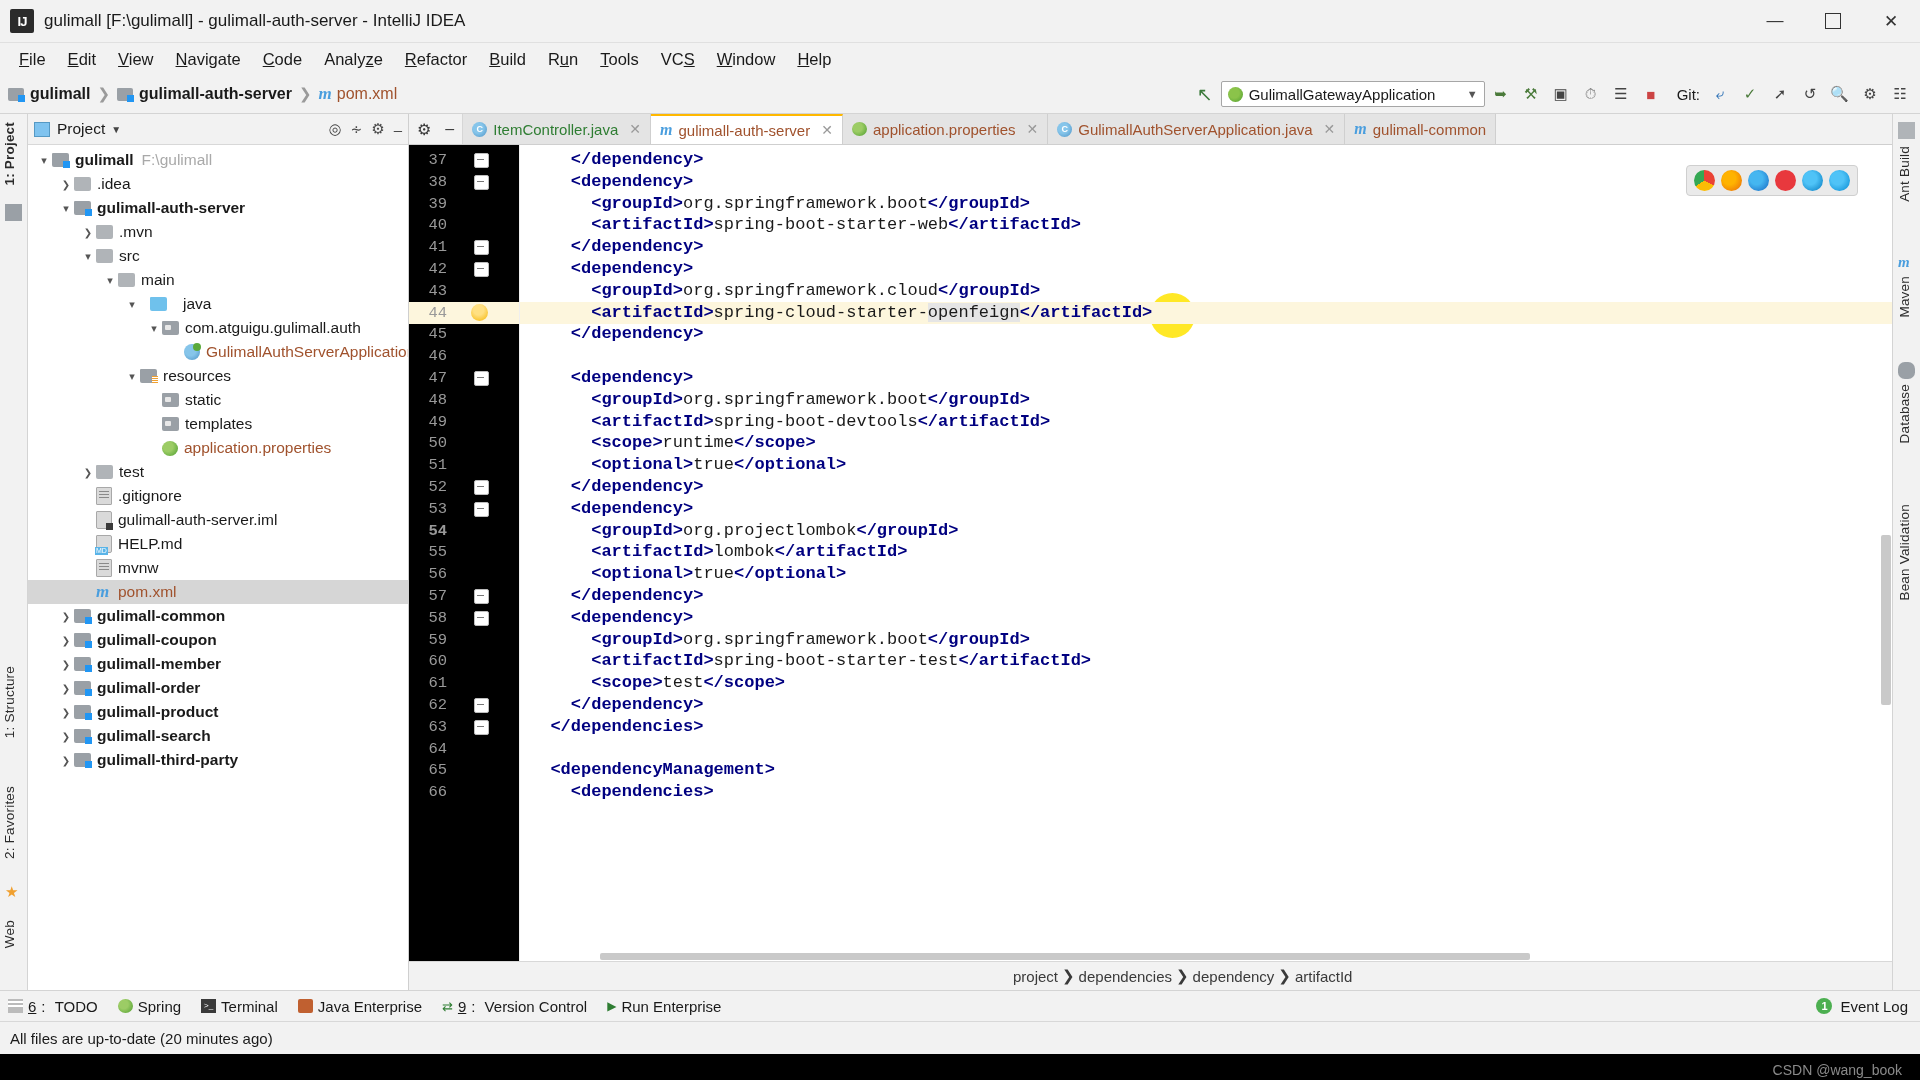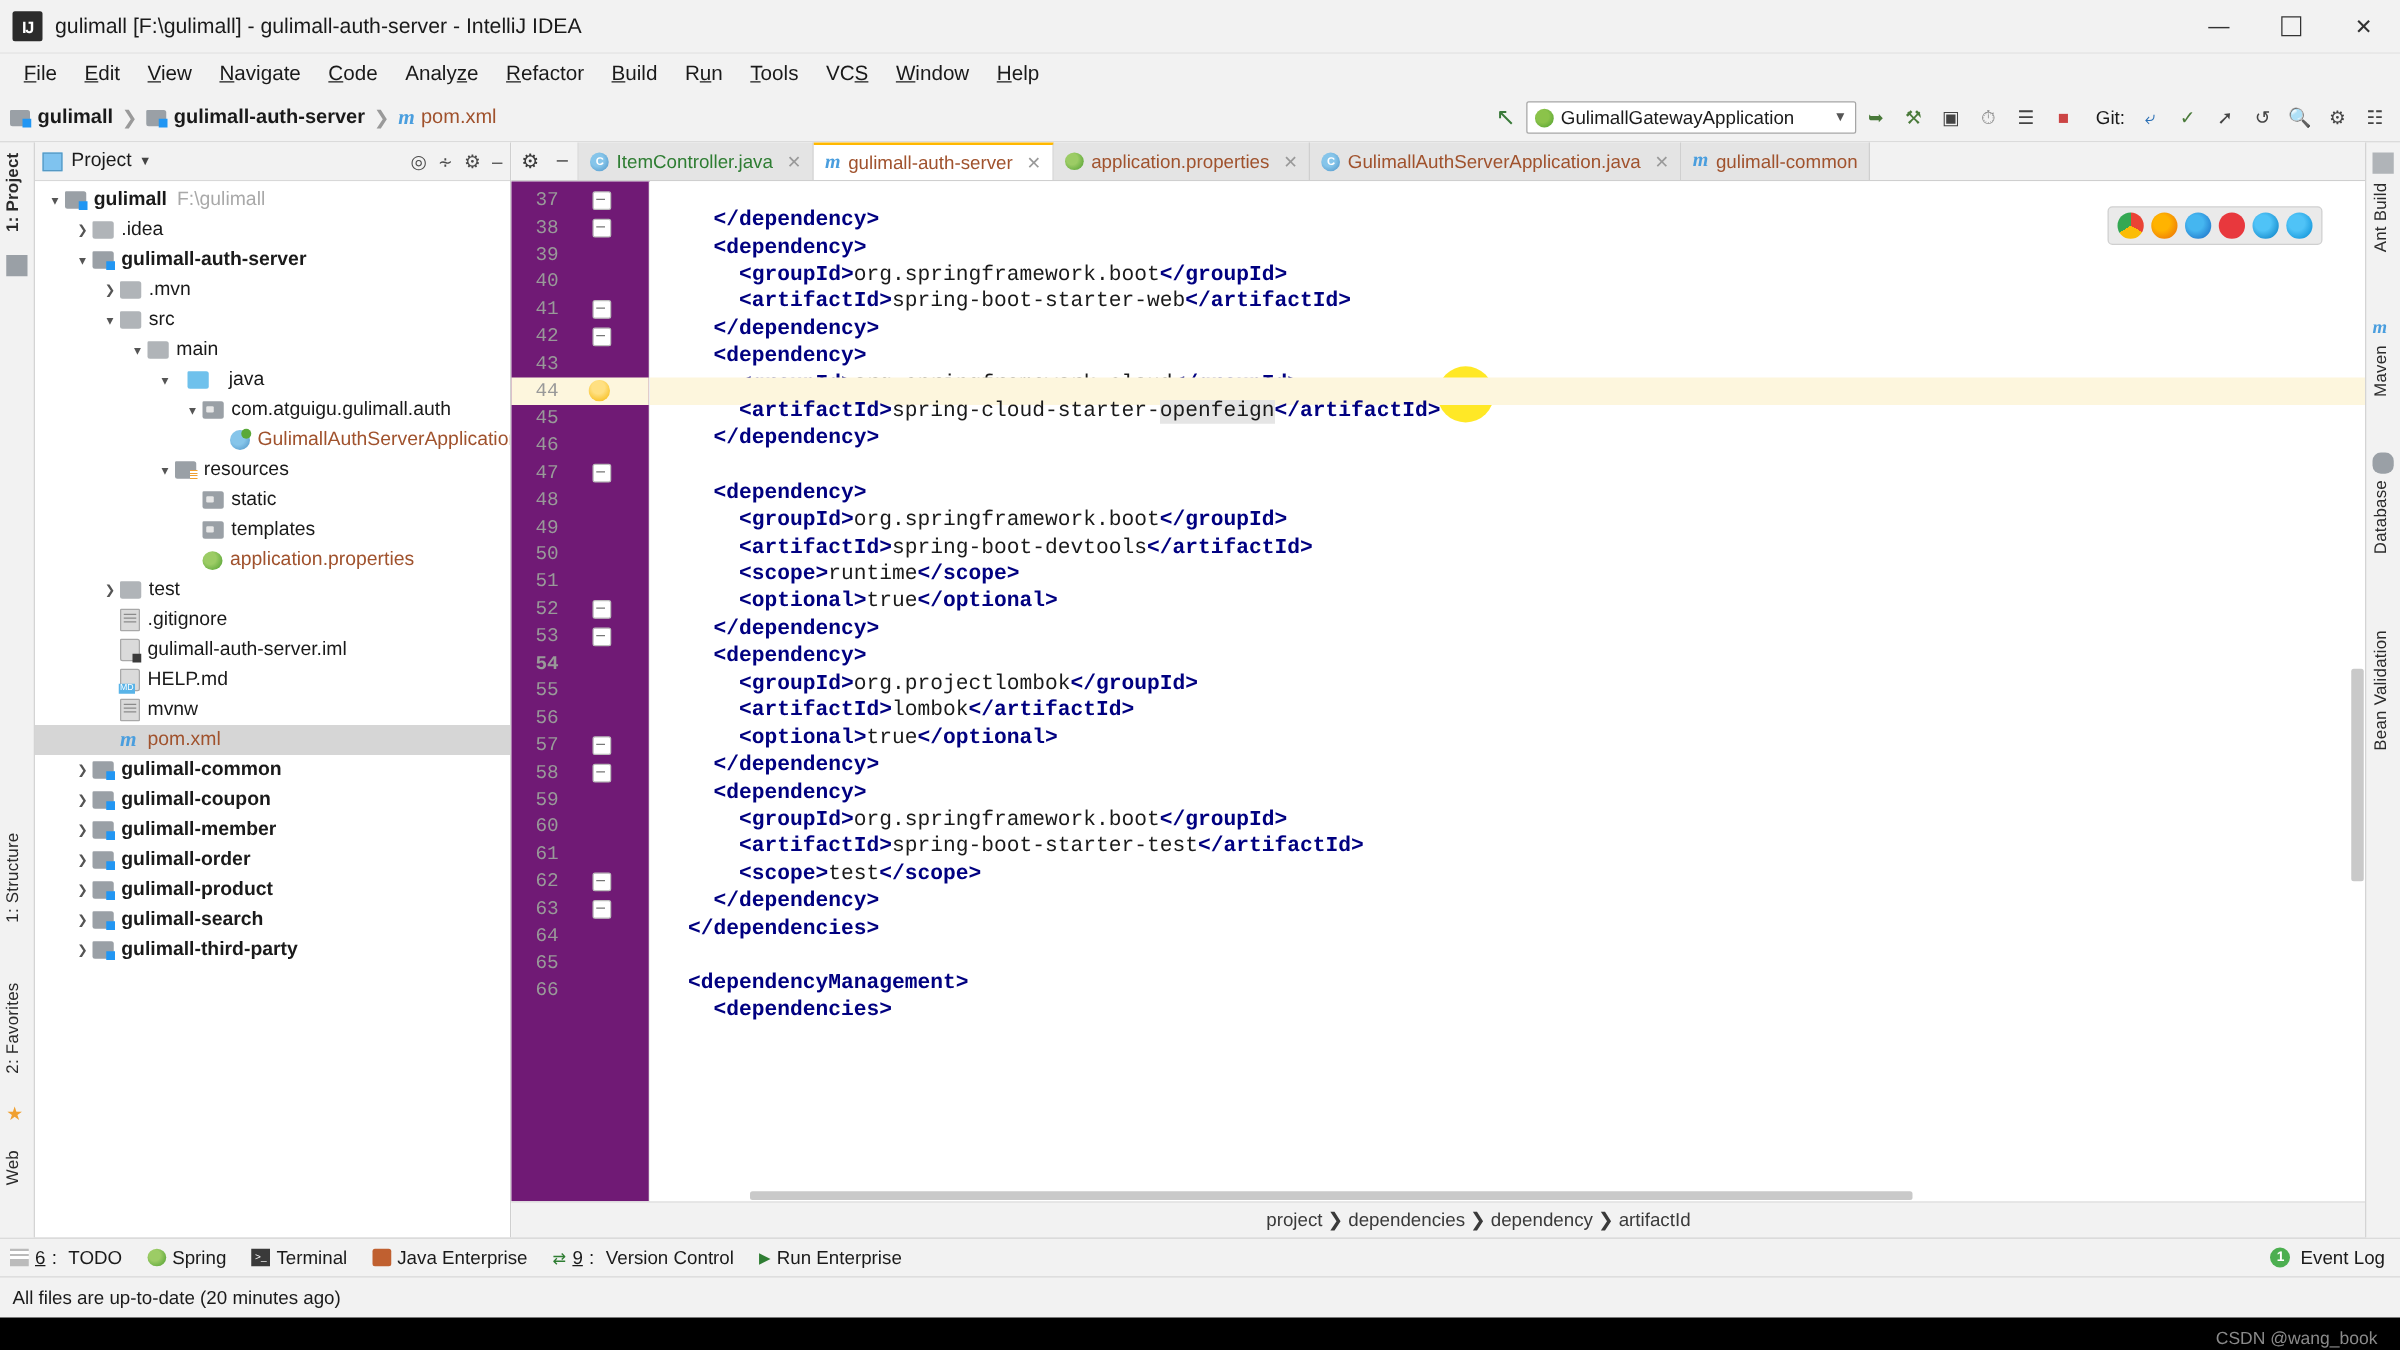--- a/index.html
+++ b/index.html
@@ -106,29 +106,29 @@
   .tab .x{color:#999;font-size:14px;margin-left:5px;}
   .tab-c{width:15px;height:15px;border-radius:50%;background:radial-gradient(circle at 40% 40%,#86c5ea 40%,#4a90c4 100%);
          color:#fff;font-size:9px;display:flex;align-items:center;justify-content:center;font-weight:bold;}
   .tab-m{color:#4a9ede;font-style:italic;font-weight:bold;font-size:16px;font-family:"Liberation Serif",serif;}
   .tab-spring{width:15px;height:14px;border-radius:50%;
               background:radial-gradient(circle at 38% 38%,#9ccc65 35%,#4a9c2d 100%);}
   .tab-lbl.green{color:#2e7d32;}
   .tab-lbl.orange{color:#a0522d;}
 
   .code-area{flex:1;display:flex;position:relative;min-height:0;overflow:hidden;background:#fff;}
-  .gutter{width:110px;flex-shrink:0;background:#701a75;border-right:1px solid #efefef;position:relative;}
+  .gutter{width:110px;flex-shrink:0;background:#000000;border-right:1px solid #efefef;position:relative;}
   .gln{position:absolute;right:72px;font:15.5px/22px "Liberation Mono",monospace;color:#999;text-align:right;width:40px;}
   .gfold{position:absolute;left:65px;width:13px;height:13px;border:1px solid #bdbdbd;background:#fff;
          border-radius:2px;}
   .gfold:after{content:"";position:absolute;left:2px;top:5px;width:7px;height:1px;background:#777;}
   .gbulb{position:absolute;left:62px;width:17px;height:17px;border-radius:50%;
          background:radial-gradient(circle at 45% 35%,#ffe082 35%,#f5b400 100%);}
   .codepane{flex:1;position:relative;overflow:hidden;}
-  .cl{position:absolute;left:0;white-space:pre;font:17px/22px "Liberation Mono",monospace;color:#1a1a1a;margin-top:17px;}
+  .cl{position:absolute;left:0;white-space:pre;font:17px/22px "Liberation Mono",monospace;color:#1a1a1a;}
   .hl-line{position:absolute;left:0;right:0;height:22px;background:#fdf6dd;}
   .tag{color:#000080;font-weight:bold;}
   .sel-txt{background:#e5e5e5;}
 
   .breadcrumbs{height:28px;background:#f2f2f2;border-top:1px solid #d8d8d8;display:flex;align-items:center;
                padding-left:600px;font-size:15px;color:#3a3a3a;gap:0;}
   .bc{padding:0 4px;}
 
   
   .float-tb{position:absolute;right:34px;top:20px;display:flex;gap:6px;background:#eaeaea;

